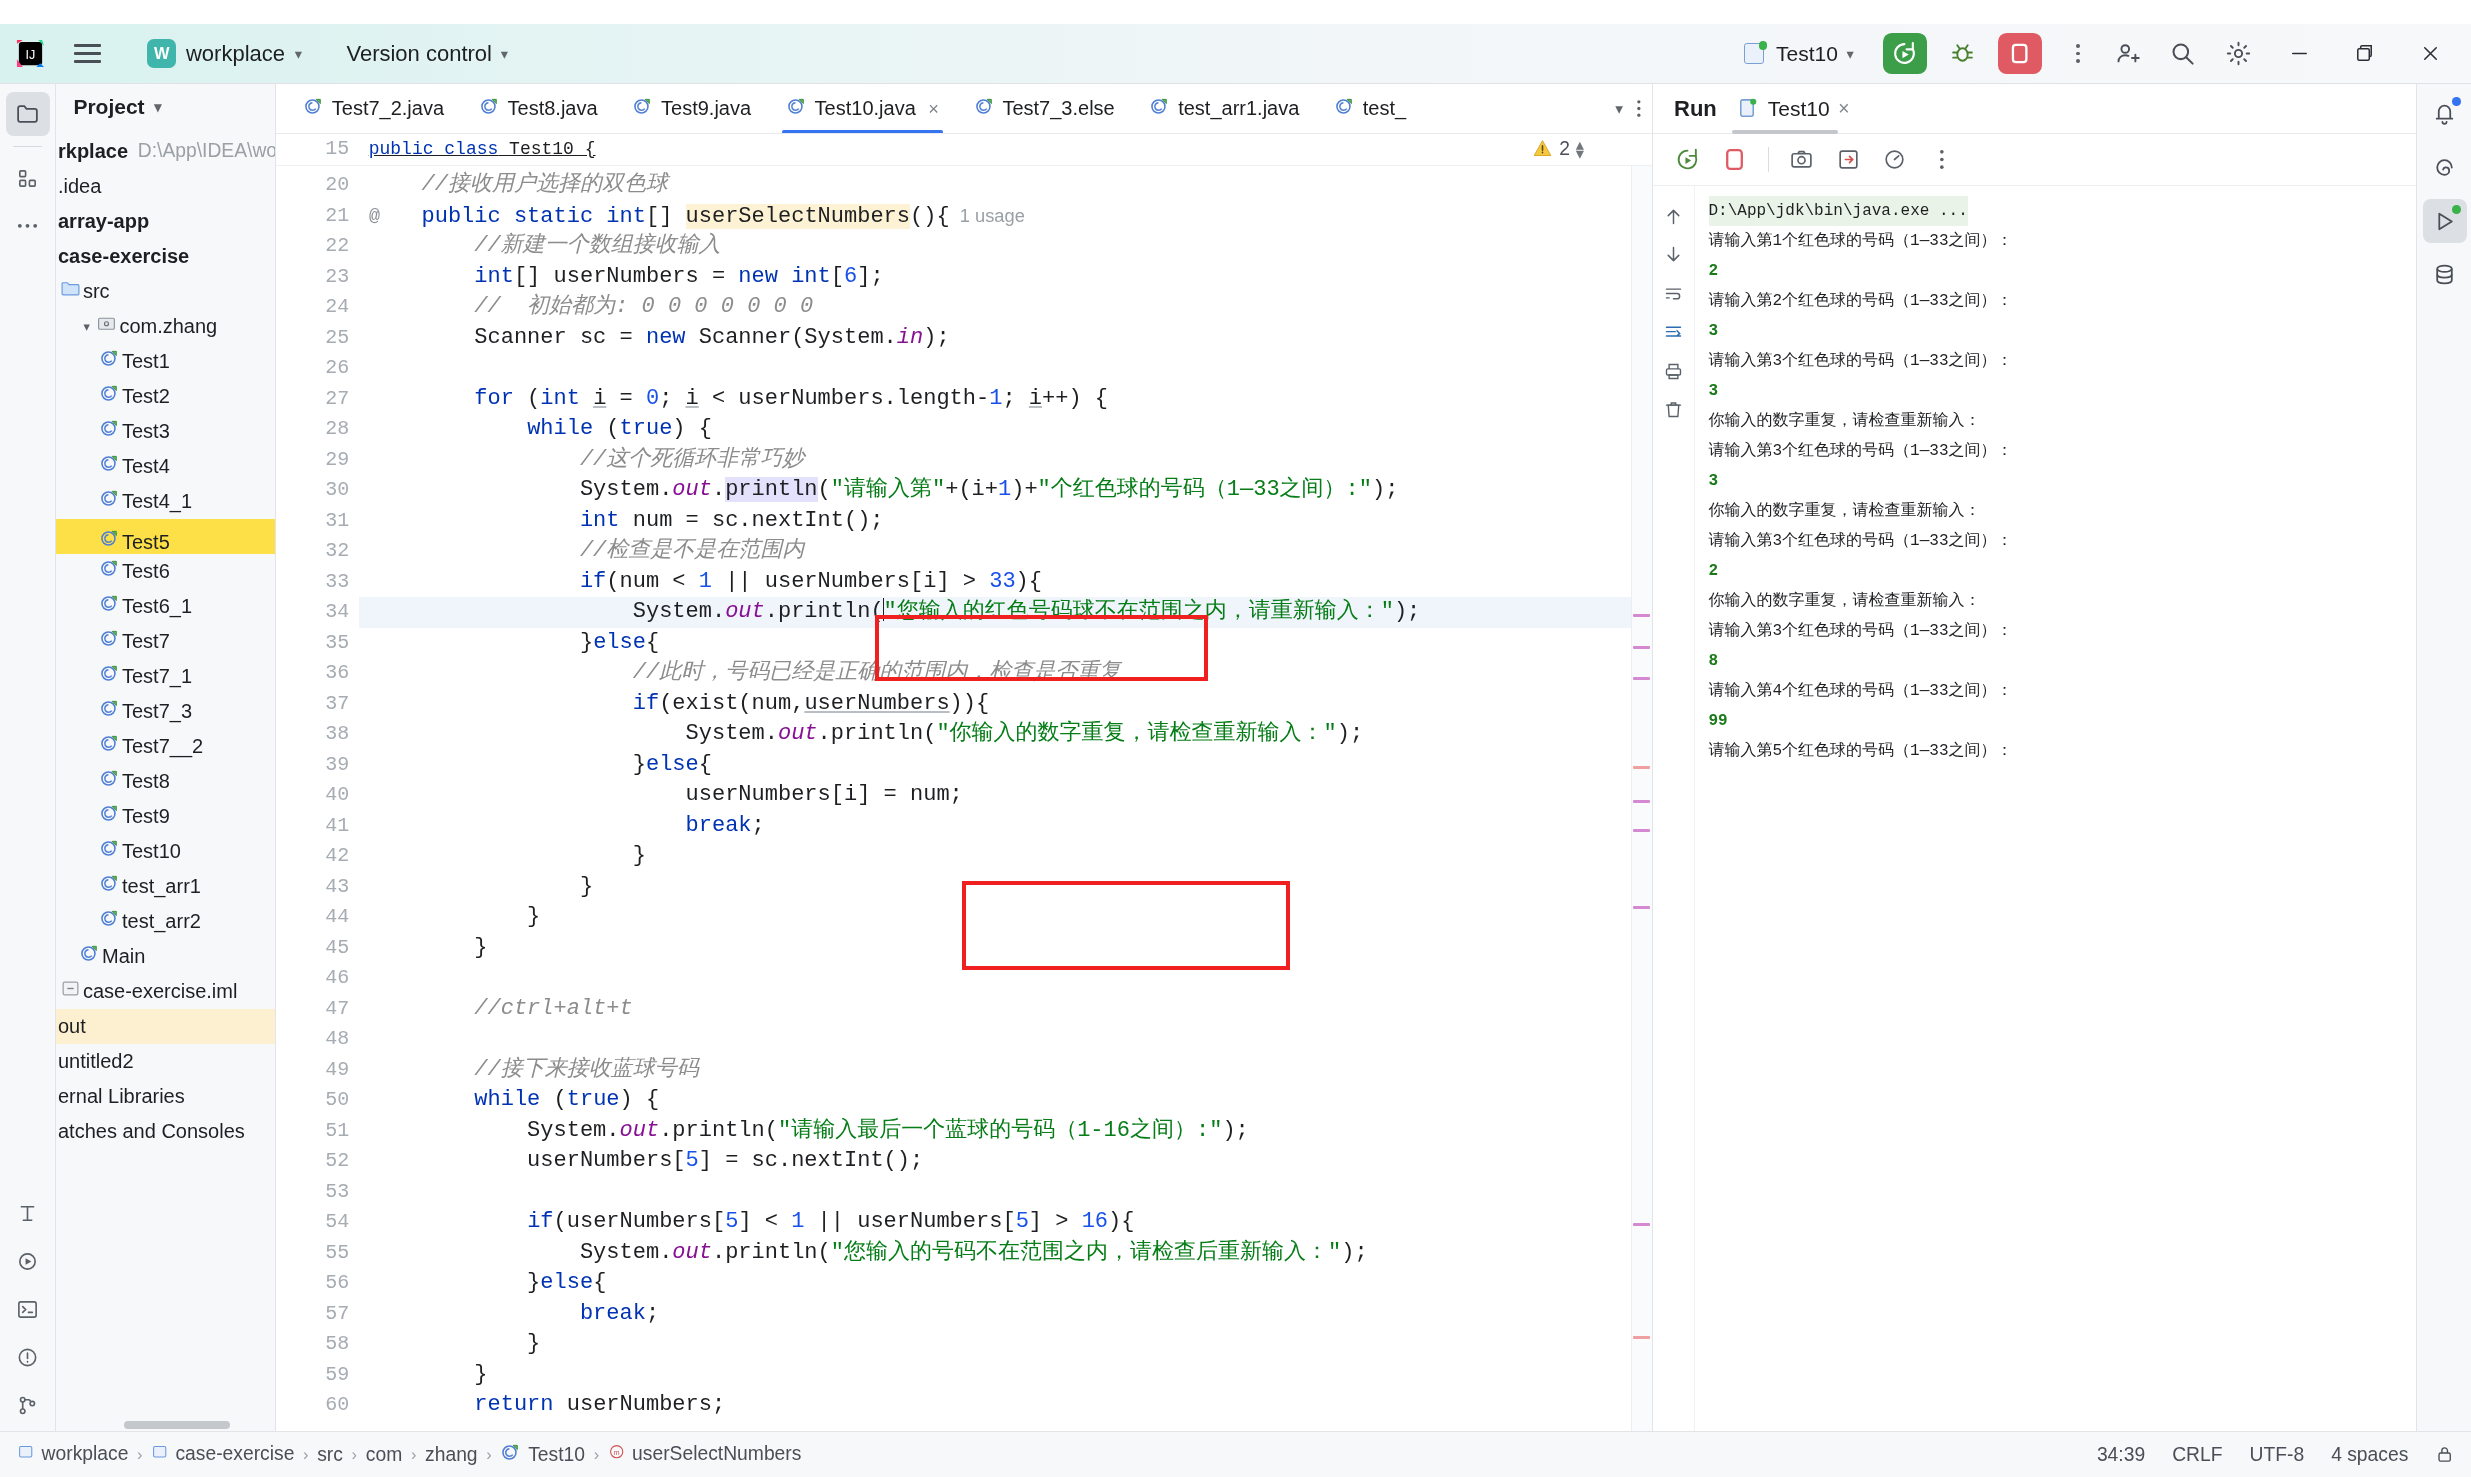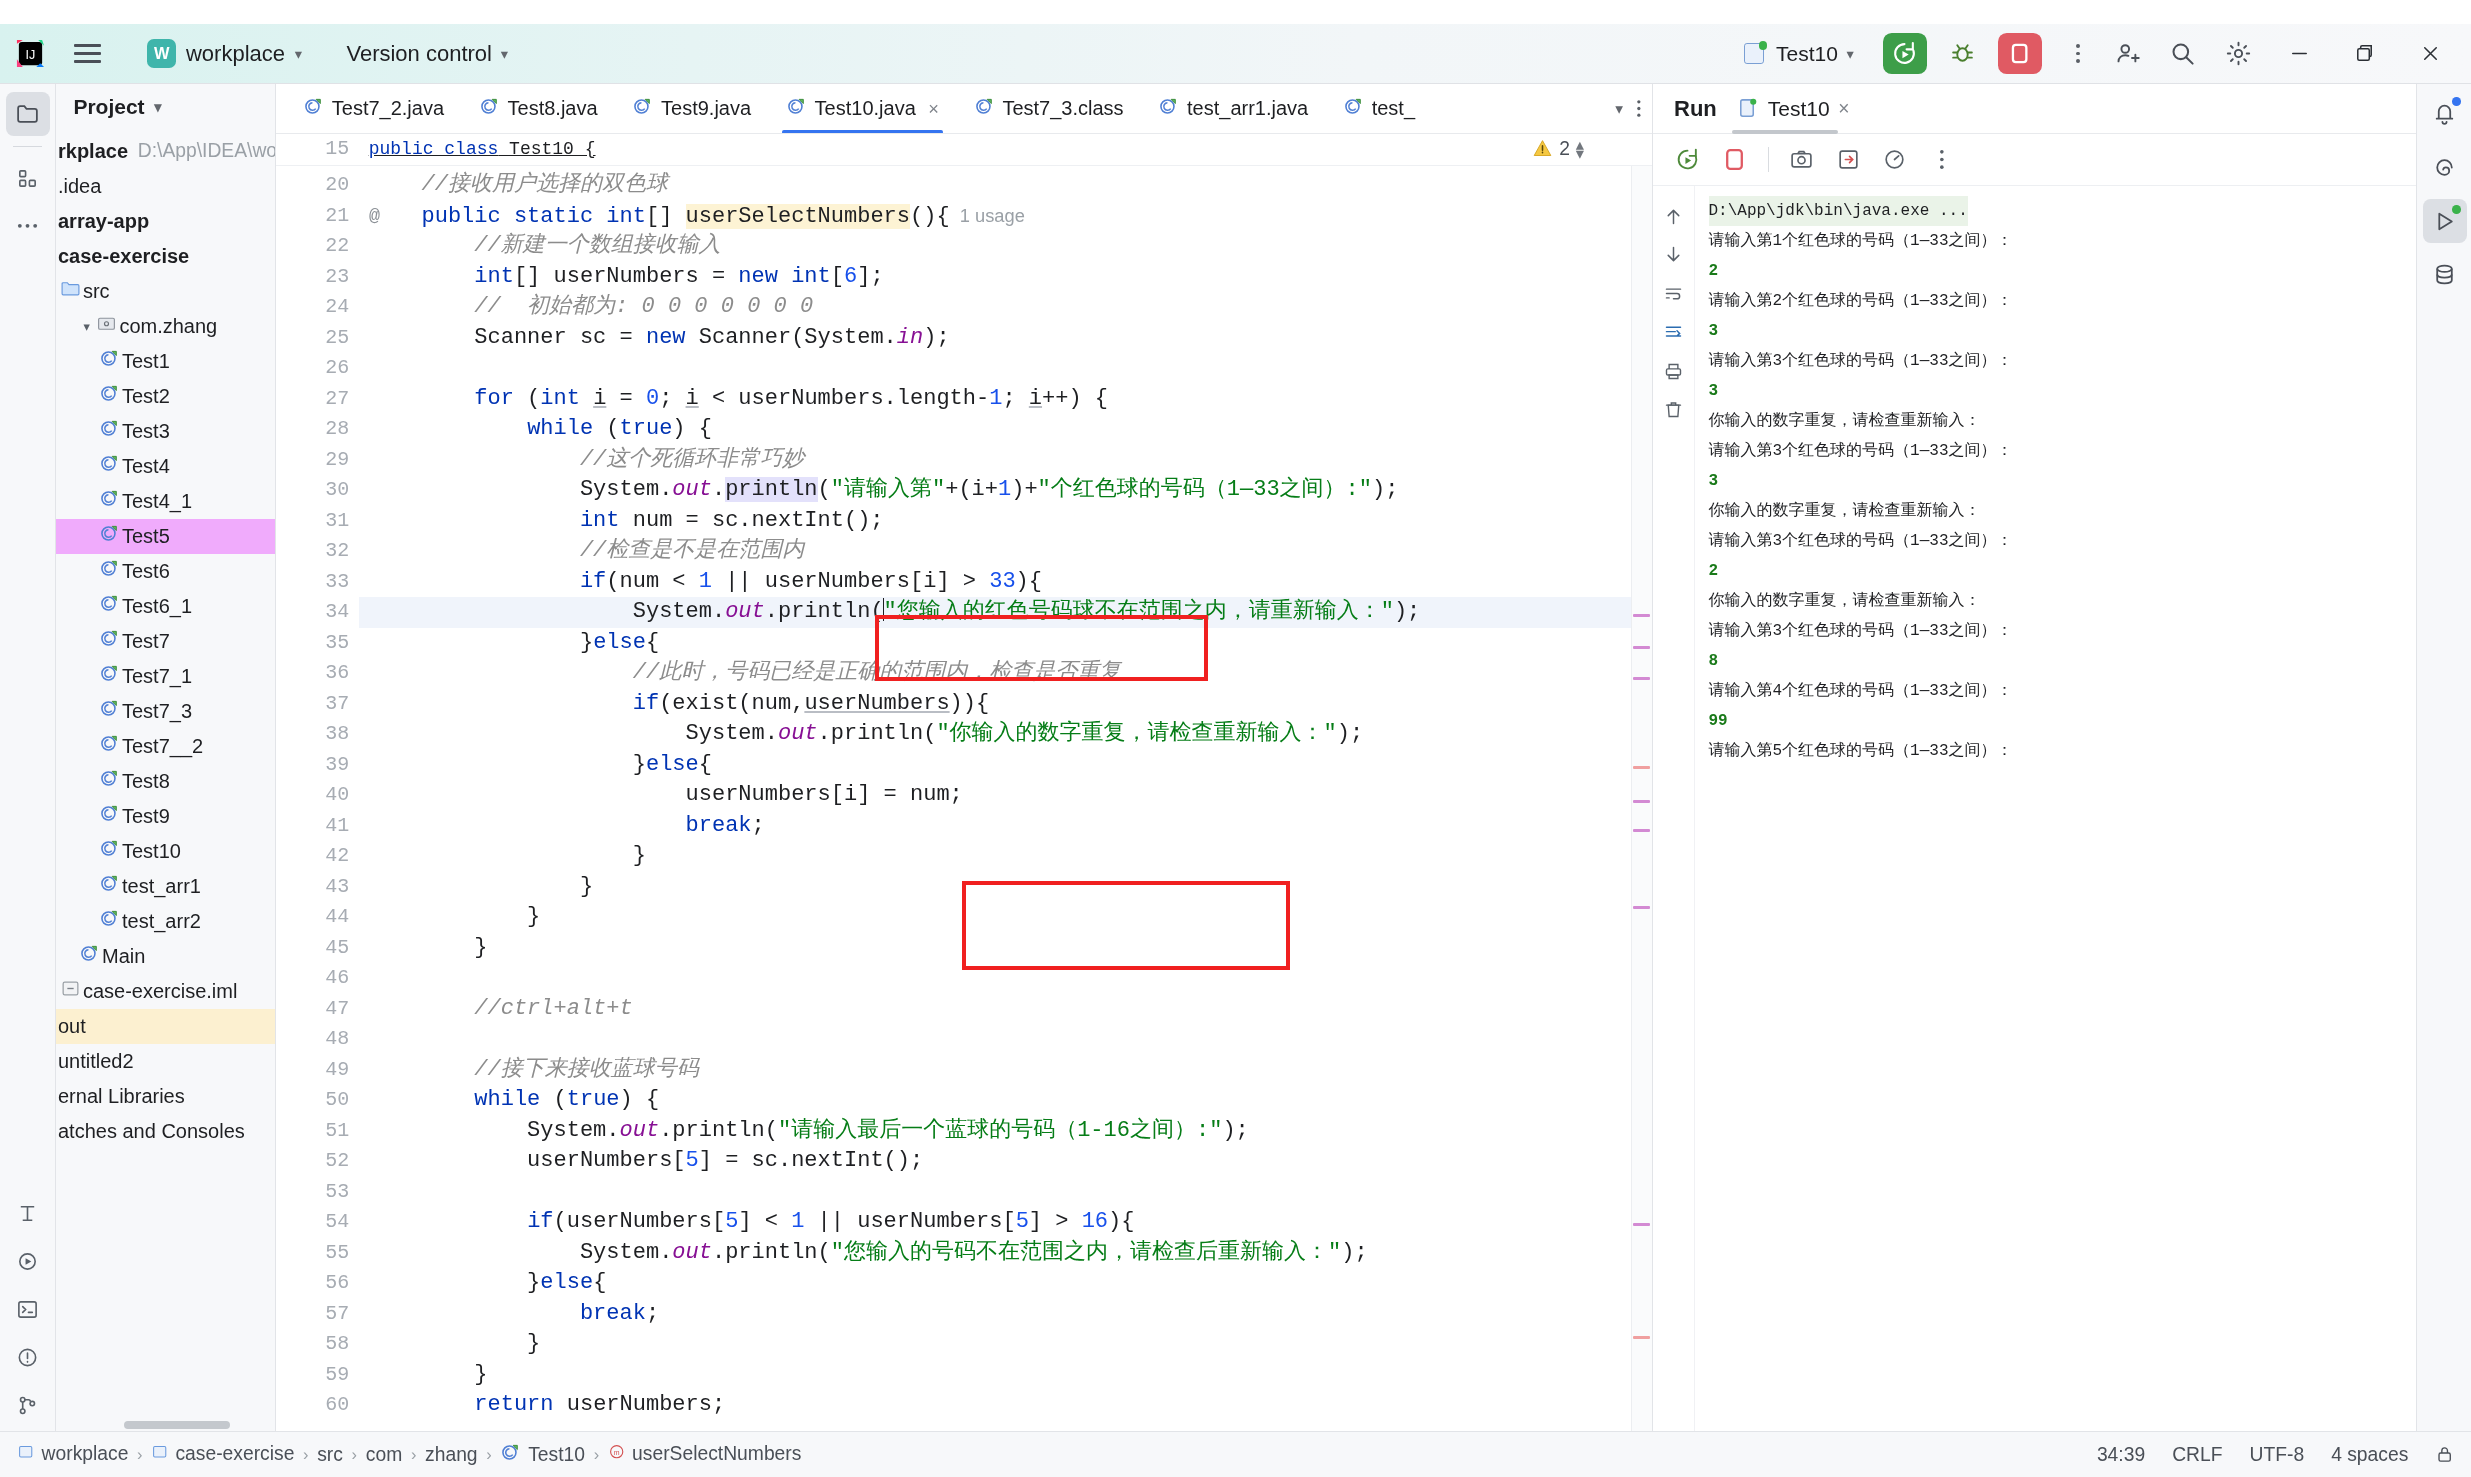--- a/index.html
+++ b/index.html
@@ -51,21 +51,21 @@
   .lb-ic { width:44px;height:44px;margin-bottom:3.9px;display:flex;align-items:center;justify-content:center;border-radius:7.7px;cursor:pointer;color:#5a6169; }
   .lb-ic.active { background:#dcdfe4; }
   .lb-sep { width:29px;height:1px;background:#d6d9de;margin:6.8px 0 8.7px; }
   .lb-spacer { flex:1 1 auto; }
 
   
   .project { width:220px;flex:0 0 220px;background:#f7f8fa;border-right:1px solid #e2e4e8;display:flex;flex-direction:column;overflow:hidden;position:relative; }
   .proj-head { height:46px;display:flex;align-items:center;padding-left:17.4px;gap:9.7px;font-weight:700;font-size:21px; }
   .tree { flex:1 1 auto;overflow:hidden;font-size:20px;padding-top:3.9px;position:relative; }
   .tnode { height:35px;display:flex;align-items:center;gap:2px;white-space:nowrap;padding-left:0px;cursor:pointer; }
-  .tnode.sel { background:#f0abfc; }
+  .tnode.sel { background:#fde047;align-items:flex-end; }
   .tnode.hl  { background:#fcf0d0; }
   .tlabel { color:#1e1f22; }
   .tlabel.bold { font-weight:700; }
   .tpath { color:#9aa0a6;font-size:19.3px;margin-left:7.7px; }
   .hscroll { position:absolute;left:68px;bottom:1.9px;width:106px;height:7.7px;background:#c4c8cd;border-radius:3.9px; }
 
   .ic { width:21px;height:21px;flex:0 0 21px;display:inline-block; }
   .arrow { width:15.4px;flex:0 0 15.4px;color:#5a6169;font-size:12.6px;display:flex;align-items:center;justify-content:center; }
 
   
@@ -565,21 +565,21 @@
               </svg></span>
             <span>Test10.java</span>
             <span class="x">×</span>
           </div>
           <div class="tab">
             <span><svg class="ic" viewBox="0 0 20 20" fill="none">
                 <circle cx="9" cy="10" r="6.2" stroke="#4f7fd4" stroke-width="1.5"></circle>
                 <path d="M9 6.4A3.6 3.6 0 1 0 12.1 12" stroke="#4f7fd4" stroke-width="1.5" fill="none"></path>
                 <path d="M12.5 3.2h4v4z" fill="#5fb85f" stroke="#3c8c3c" stroke-width="0.9"></path>
               </svg></span>
-            <span>Test7_3.class</span>
+            <span>Test7_3.else</span>
           </div>
           <div class="tab">
             <span><svg class="ic" viewBox="0 0 20 20" fill="none">
                 <circle cx="9" cy="10" r="6.2" stroke="#4f7fd4" stroke-width="1.5"></circle>
                 <path d="M9 6.4A3.6 3.6 0 1 0 12.1 12" stroke="#4f7fd4" stroke-width="1.5" fill="none"></path>
                 <path d="M12.5 3.2h4v4z" fill="#5fb85f" stroke="#3c8c3c" stroke-width="0.9"></path>
               </svg></span>
             <span>test_arr1.java</span>
           </div>
           <div class="tab">

